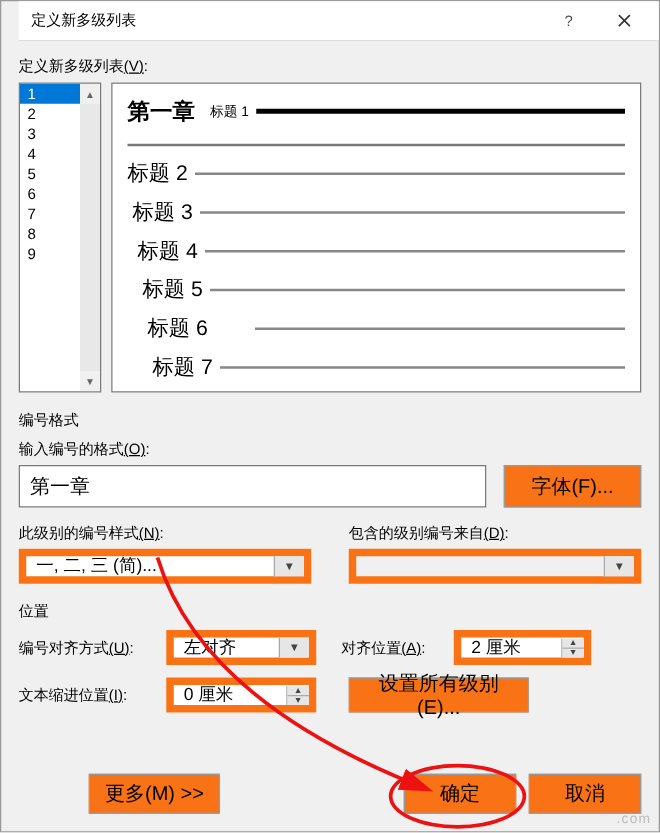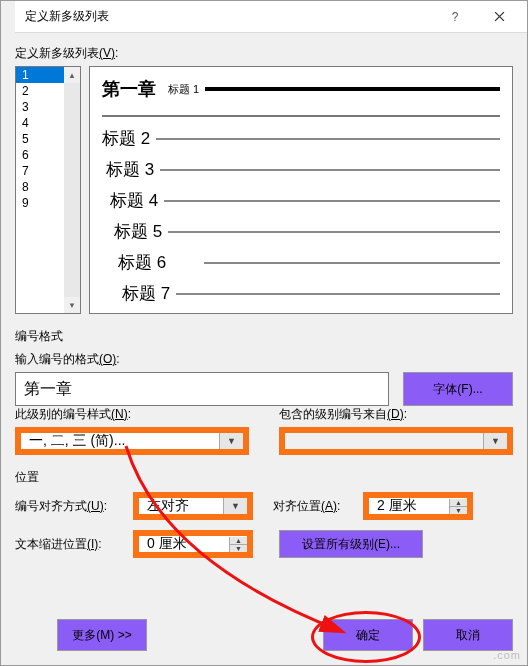--- a/index.html
+++ b/index.html
@@ -100,46 +100,45 @@
   .combo .combo-text { flex:1; padding: 0 8px; font-size: 14px;}
   .combo-btn {
     width: 24px; height: 100%;
     border-left: 1px solid #aaa;
     background: #e6e6e6;
     display:flex; align-items:center; justify-content:center;
     font-size: 9px; color:#444;
   }
   .btn {
     border: 1px solid #999;
-    background: #8b5cf6;
+    background: #f97316;
     padding: 0 12px;
     height: 28px;
     display: inline-flex; align-items:center; justify-content:center;
-    font-size: 12px;
+    font-size: 16px;
     cursor: default;
-    text-align: right;
   }
   .btn.wide { min-width: 110px; height: 34px;}
   .spinner {
     display:flex; flex-direction:column; width:18px;
     border-left: 1px solid #aaa;
   }
   .spin-btn { flex:1; display:flex; align-items:center; justify-content:center; background:#e6e6e6; font-size:7px; color:#444;}
   .spin-btn + .spin-btn { border-top:1px solid #aaa;}
   .two-col { display:flex; gap: 28px;}
   .two-col > div { flex:1;}
   .pos-row { display:flex; align-items:center; margin-bottom:10px;}
   .pos-row .plabel { width: 118px;}
   .pos-row .combo { width: 120px;}
   .pos-row .sp { width: 20px;}
   .pos-row .plabel2 { width: 90px;}
   .pos-row .btn { margin-left: 6px;}
   .footer {
     position: absolute;
-    left: 12px; right: 14px;
+    left: 26px; right: 14px;
     bottom: 14px;
     display: flex;
     align-items: center;
     padding-left: 44px;
   }
   .footer .spacer { flex:1;}
   .footer .btn { min-width: 90px; height: 32px;}
   .ok-highlight {
     position:absolute;
     border: 3px solid #e11;
@@ -241,21 +240,21 @@
     <div class="group-label">编号格式</div>
 
     <div class="label">
       <span>输入编号的格式</span><u class="hot">(O)</u>:
     </div>
     <div class="row" style="align-items:center; gap:14px;">
       <input class="text-input" style="flex: 1 1 0%;" value="第一章">
       <button class="btn wide" style="width:100px;">字体(F)...</button>
     </div>
 
-    <div class="two-col" style="gap:30px;">
+    <div class="two-col" style="margin-top:12px;gap:30px;">
       <div>
         <div class="label">
           <span>此级别的编号样式</span><u class="hot">(N)</u>:
         </div>
         <div class="combo">
           <span class="combo-text">一, 二, 三 (简)...</span>
           <div class="combo-btn">▼</div>
         </div>
       </div>
       <div>

